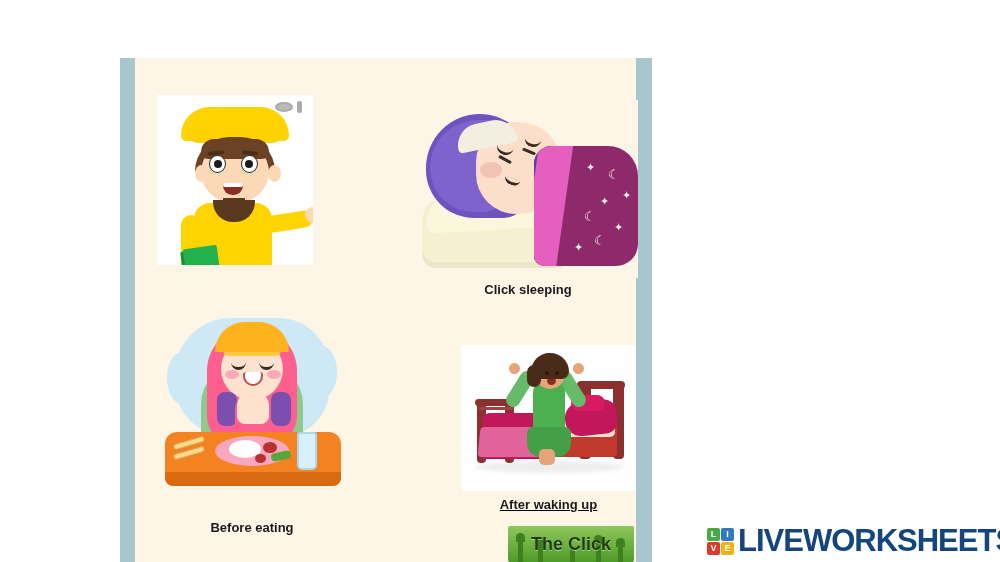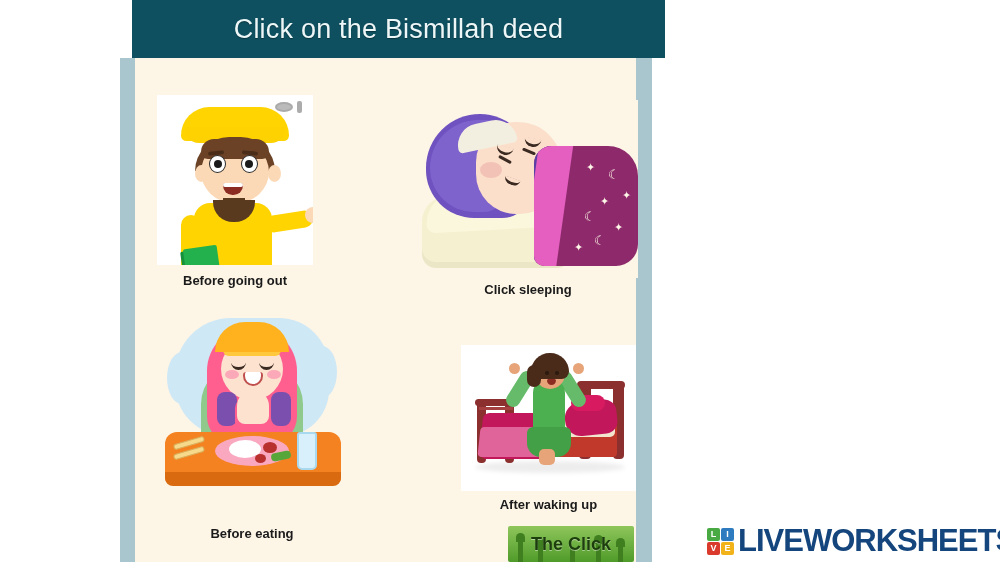--- a/index.html
+++ b/index.html
@@ -59,23 +59,23 @@
   #card-going-out  { left: 157px; top: 95px;  width: 156px; }
   #card-going-out .pic  { width: 156px; height: 170px; }
   #card-going-out .caption { width: 156px; margin-top: 8px; }
 
   #card-sleeping   { left: 418px; top: 100px; width: 220px; }
   #card-sleeping .pic   { width: 220px; height: 178px; background: #fdf5e6; }
   #card-sleeping .caption { width: 220px; margin-top: 4px; }
 
   #card-eating     { left: 163px; top: 312px; width: 178px; }
   #card-eating .pic     { width: 178px; height: 192px; background: #fdf5e6; }
-  #card-eating .caption { width: 178px; margin-top: 22px; }
-
-  #card-waking     { left: 461px; top: 345px; width: 175px; }
+  #card-eating .caption { width: 178px; margin-top: 16px; }
+
+  #card-waking     { left: 461px; top: 345px; width: 175px; text-decoration: underline; }
   #card-waking .pic     { width: 175px; height: 146px; }
   #card-waking .caption { width: 175px; margin-top: 6px; }
 
   
   .boy-stage { position:absolute; inset:0; }
   .b-cap {
     position:absolute; left:24px; top:12px; width:108px; height:34px;
     background:#ffd400; border-radius:52px 52px 10px 10px;
   }
   .b-cap2 { position:absolute; left:28px; top:32px; width:100px; height:16px; background:#fdd200; border-radius:0 0 14px 14px;}
@@ -217,23 +217,20 @@
 </style>
 </head>
 <body>
 
 <div id="stage">
 
   <div class="ws-left-strip"></div>
   <div class="ws-right-strip"></div>
   <div class="ws-page"></div>
 
-  <div class="ws-header">
-    <div class="ws-header-title">Click on the Bismillah deed</div>
-  </div>
 
   <div class="card" id="card-going-out">
     <div class="pic">
       <div class="boy-stage">
         <div class="b-cap"></div>
         <div class="b-cap2"></div>
         <div class="b-hair"></div>
         <div class="b-ear l"></div>
         <div class="b-ear r"></div>
         <div class="b-face"></div>
@@ -253,21 +250,20 @@
         <div class="b-arm-r"></div>
         <div class="b-hand"></div>
         <div class="b-book"></div>
 
         <div class="b-watermark">
           <div class="b-wm-oval"></div>
           <div class="b-wm-bar"></div>
         </div>
       </div>
     </div>
-    <div class="caption">Before going out</div>
   </div>
 
   <div class="card" id="card-sleeping">
     <div class="pic">
       <div class="sl-stage">
         <div class="sl-pillow"></div>
         <div class="sl-pillow2"></div>
         <div class="sl-hijab"></div>
         <div class="sl-hijab2"></div>
         <div class="sl-face"></div>

